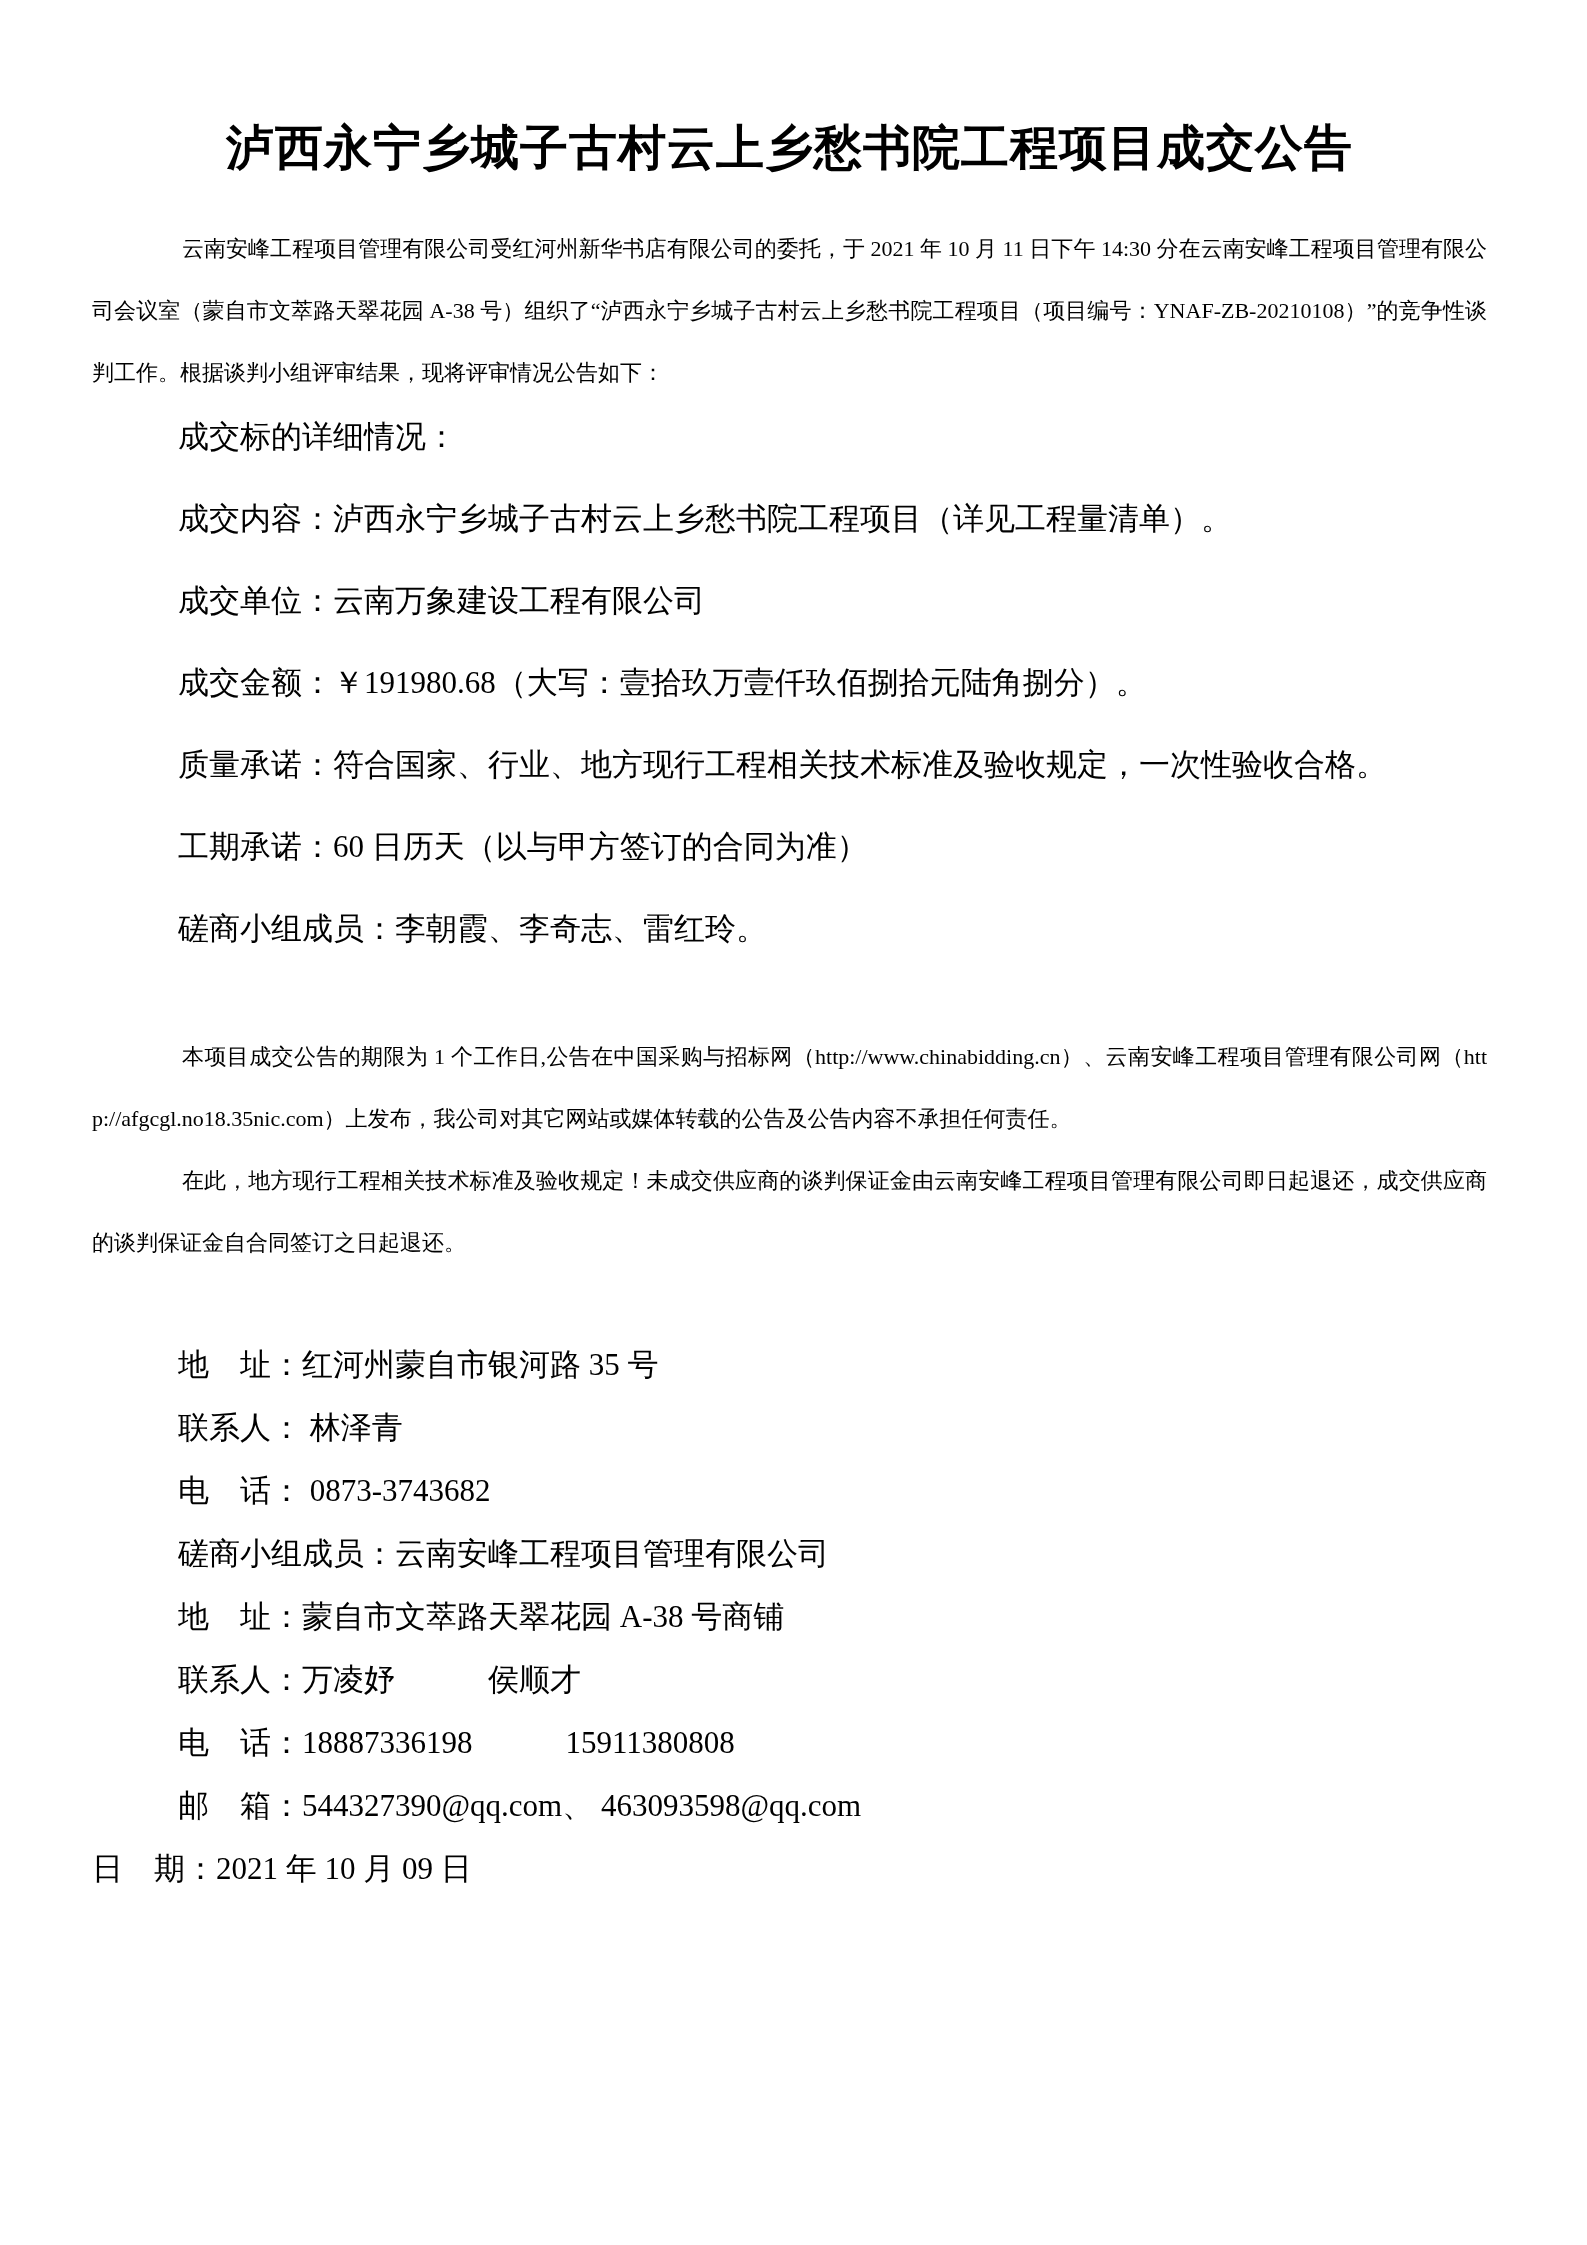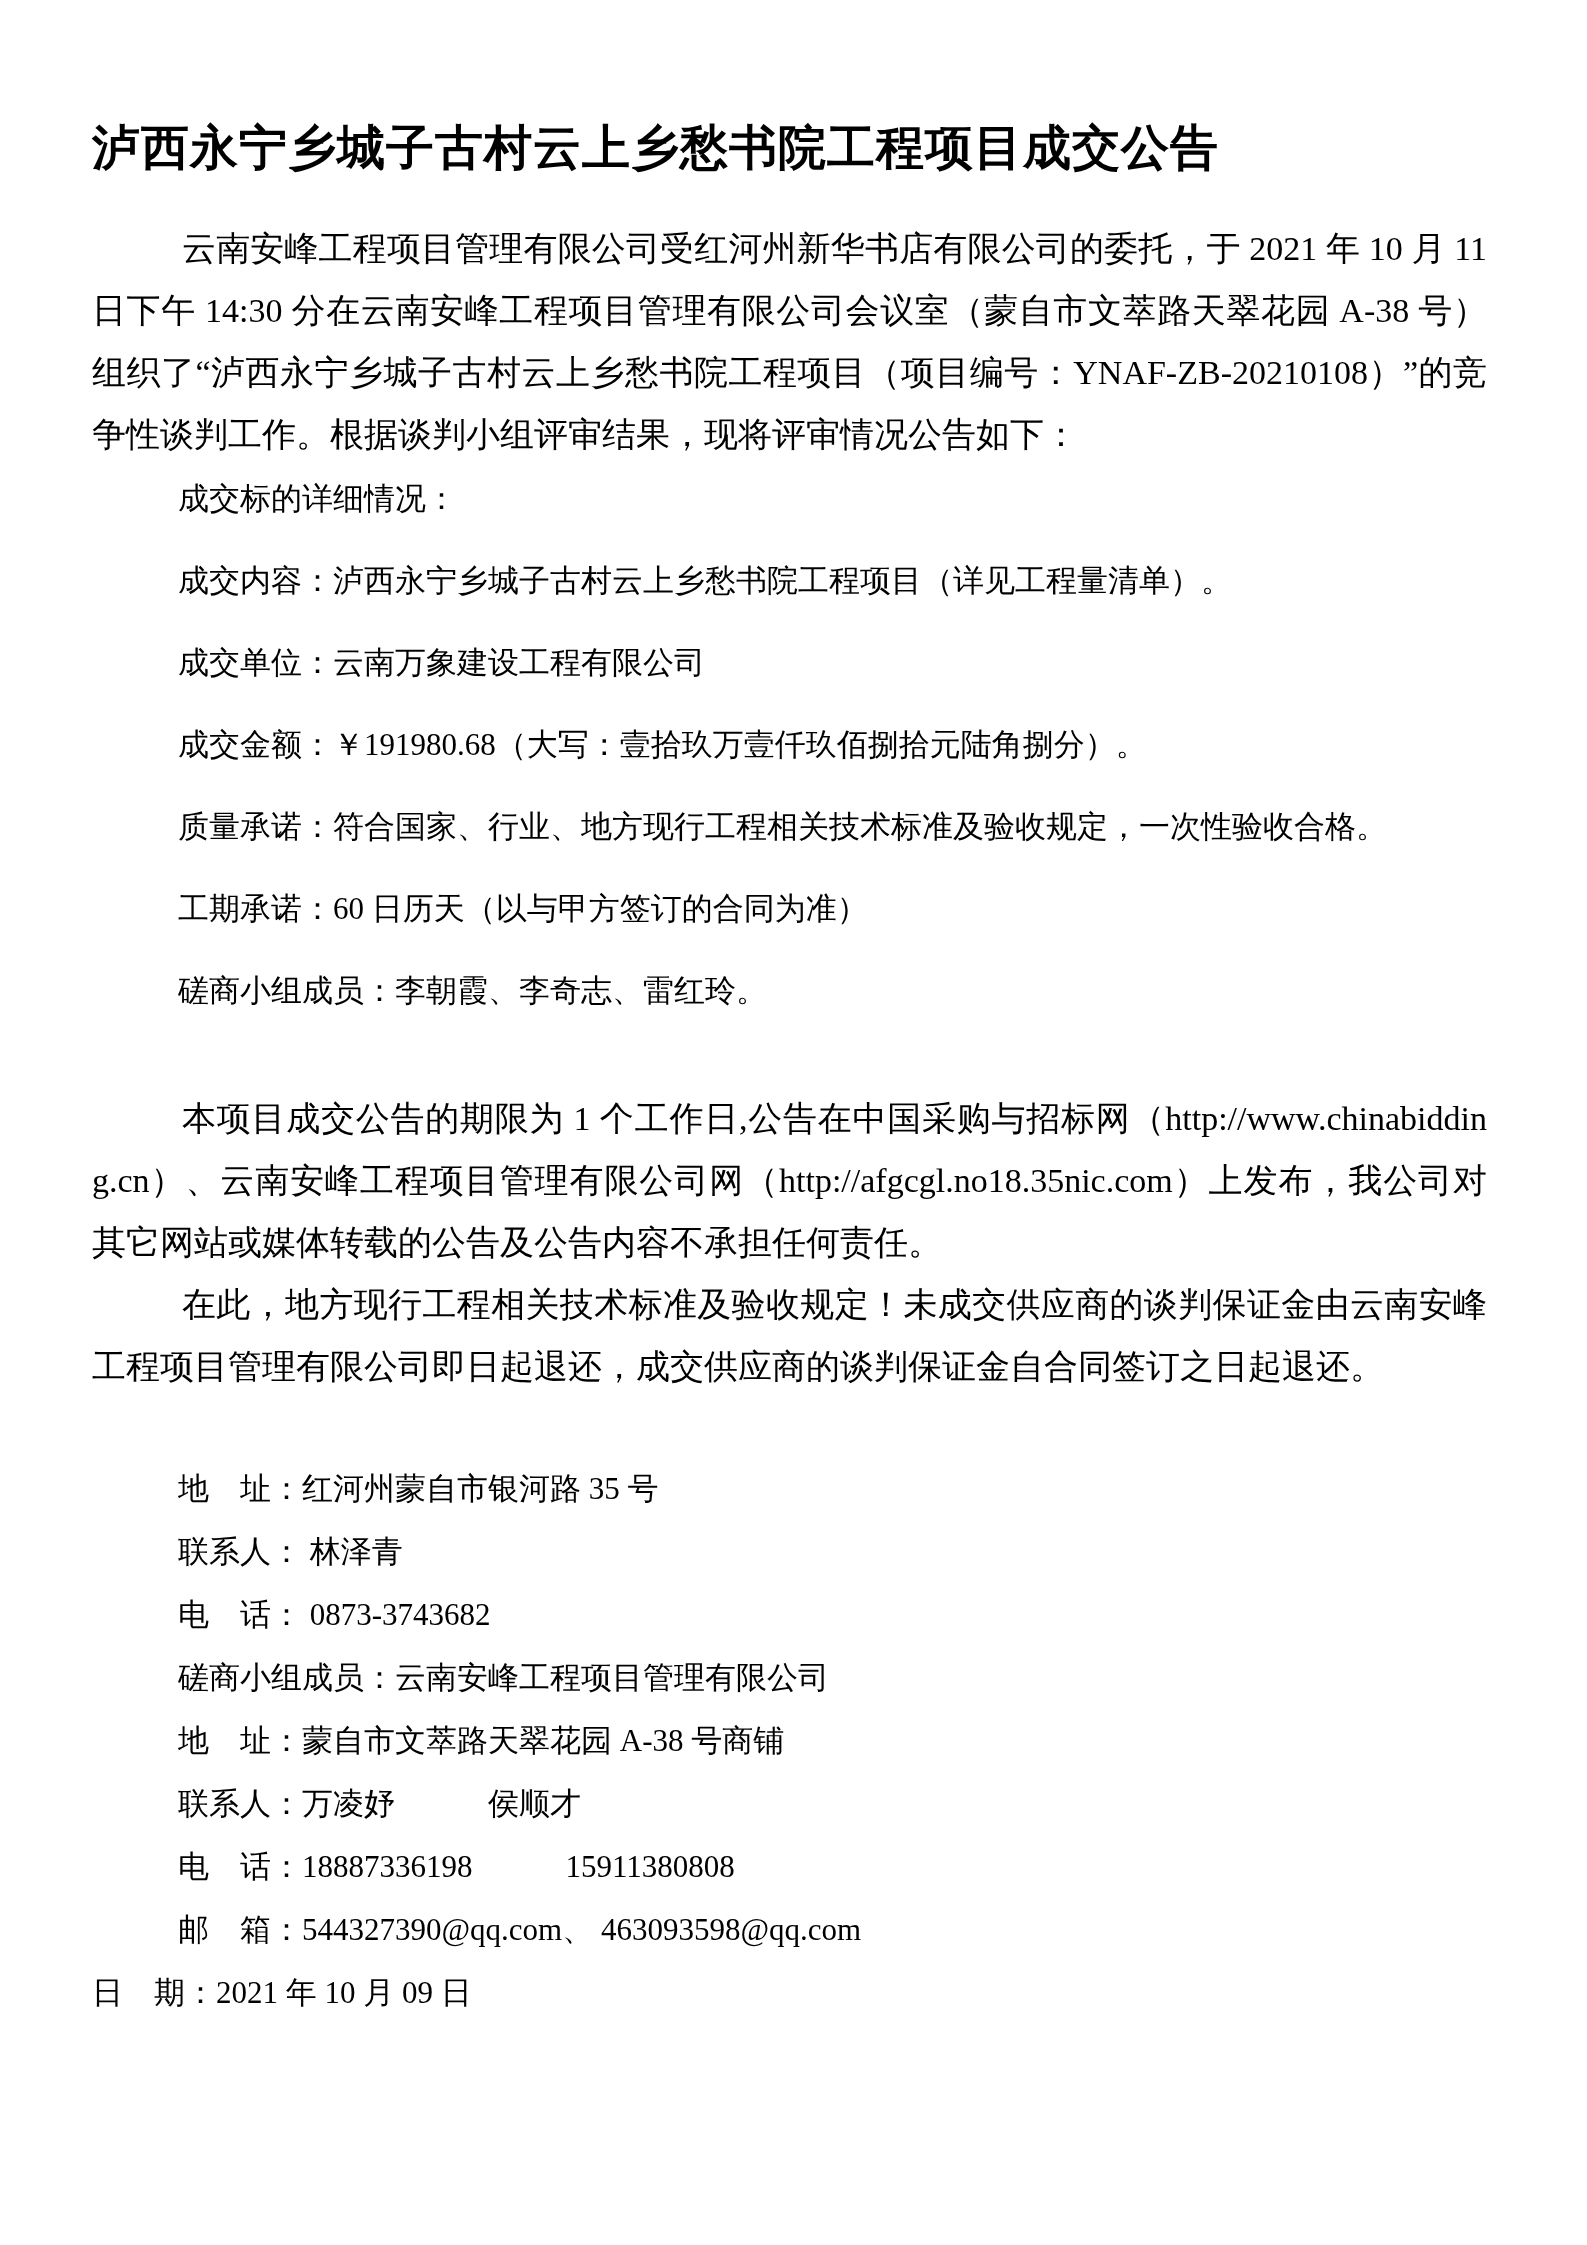--- a/index.html
+++ b/index.html
@@ -15,26 +15,26 @@
     background: #ffffff;
     color: #000000;
     padding: 0 100px 0 92px;
     font-family: "Liberation Serif", "DejaVu Serif", serif;
     overflow: hidden;
   }
   .doc-title {
     font-size: 48px;
     font-weight: 700;
     line-height: 60px;
-    text-align: left;
+    text-align: center;
     margin: 118px 0 0 0;
     letter-spacing: 1px;
   }
   .para {
-    font-size: 34px;
+    font-size: 22px;
     line-height: 62px;
     text-align: justify;
     margin: 0;
   }
   .indent { text-indent: 90px; }
   .intro-para { margin-top: 40px; }
   .items-block { margin-top: 2px; }
   .item-line {
     font-size: 31px;
     line-height: 62px;

